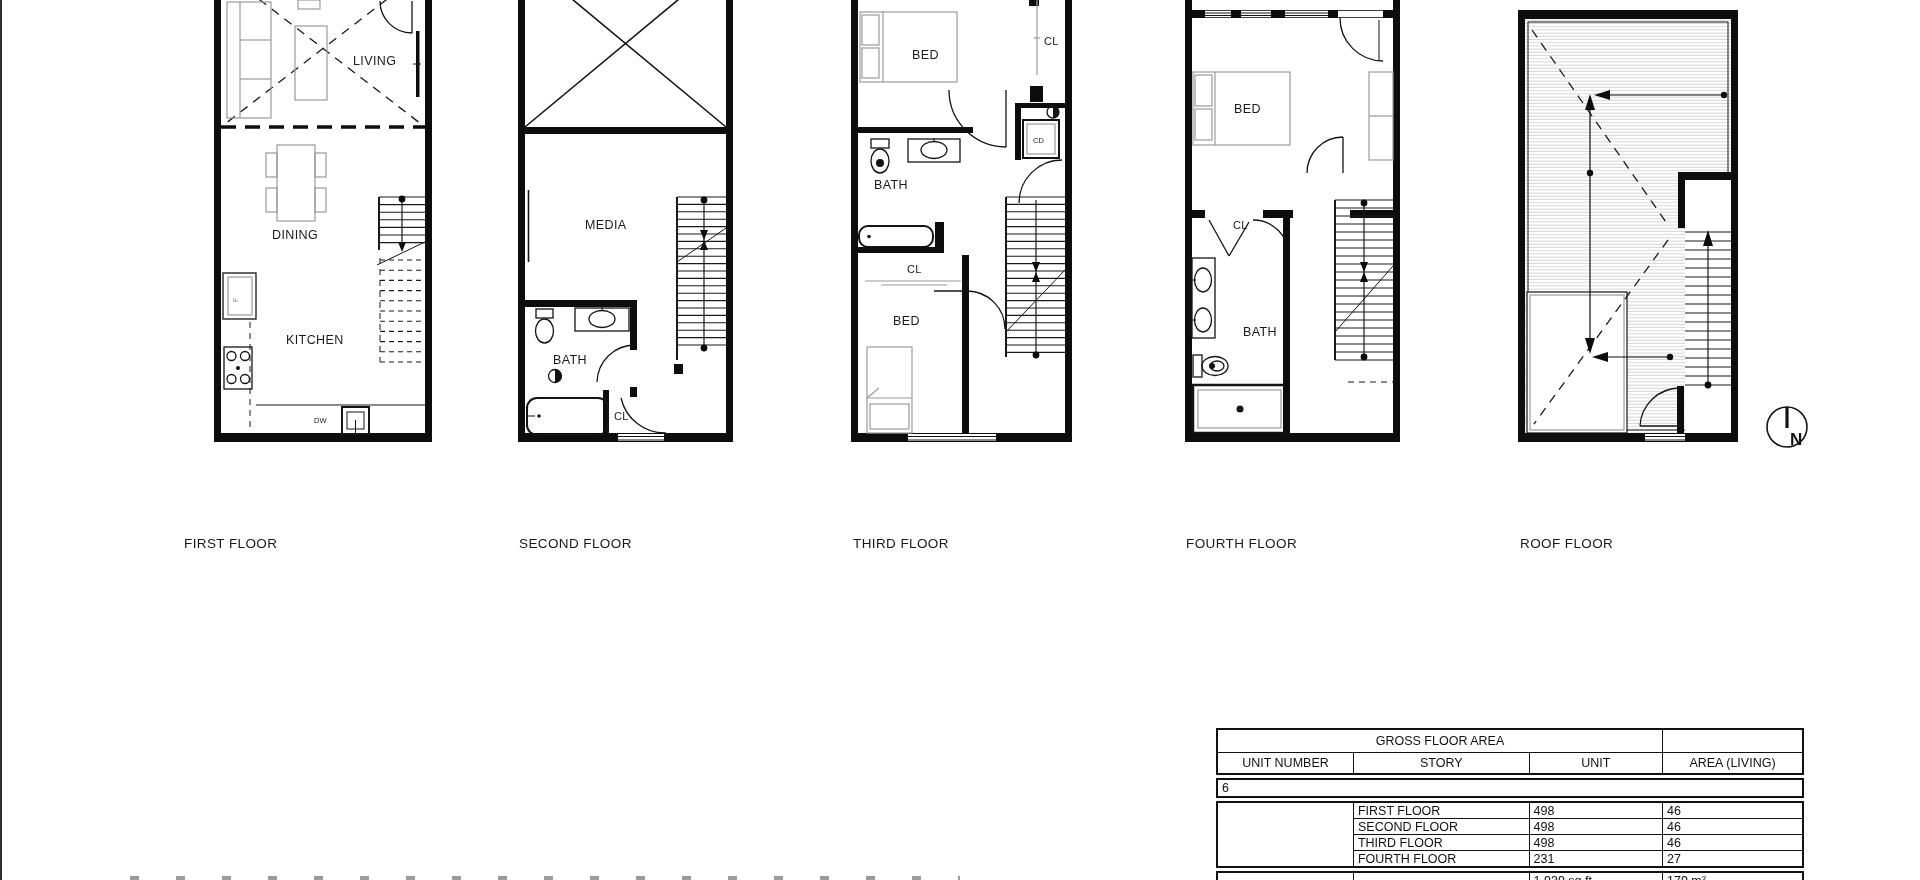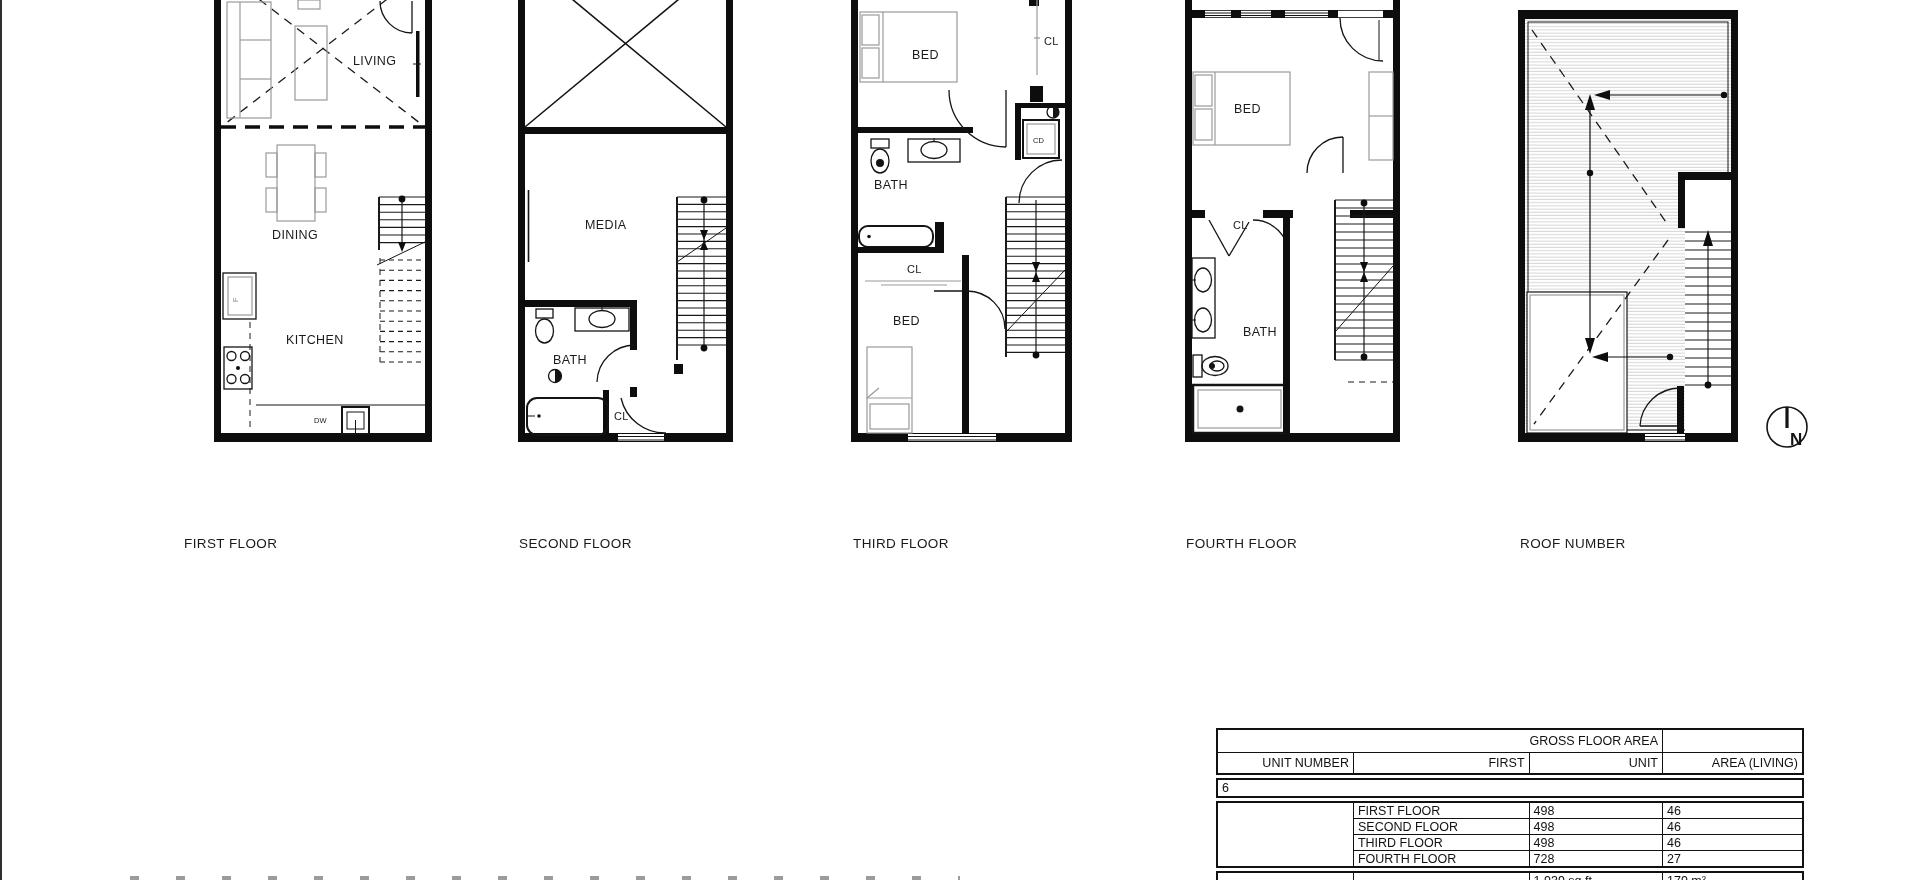--- a/index.html
+++ b/index.html
@@ -30,21 +30,21 @@
   .rm-g{font:7px "Liberation Sans",sans-serif;fill:#8a8a8a;}
   .floor-label{position:absolute;top:536px;font-size:13.5px;letter-spacing:.4px;color:#1a1a1a;white-space:nowrap;}
   
   .tblwrap{position:absolute;left:1216px;top:728px;width:588px;}
   .tblwrap table{border-collapse:collapse;table-layout:fixed;width:588px;background:#fff;}
   .tblwrap table{margin-top:3px;}
   .tblwrap table:first-child{margin-top:0;}
   .tblwrap td{border:1.5px solid #111;font:12.5px "Liberation Sans",sans-serif;color:#111;
               padding:1px 4px;height:13px;overflow:hidden;white-space:nowrap;}
   .tblwrap table{border:2px solid #111;}
-  .ctr{text-align:right;}
+  .ctr{text-align:center;}
   .h1 td{height:20px;vertical-align:middle;}
   .h2 td{height:18px;vertical-align:middle;}
   .rsix td{height:14px;}
   .drow td{height:12.5px;padding:0.5px 4px;}
   .trow td{height:22px;vertical-align:top;}
   
   .cut-caption{position:absolute;left:130px;top:876px;width:830px;height:4px;opacity:.55;
     background:repeating-linear-gradient(90deg,#4a4a4a 0 9px,transparent 9px 46px);}
   .compass{position:absolute;left:1764px;top:404px;}
 </style>
@@ -514,21 +514,21 @@
     <line class="fix" x1="122" y1="426" x2="162" y2="426"></line>
     <path class="fix" d="M122,426 A40,40 0 0 1 162,388"></path>
   </g>
 </svg>
 </div>
 
 <div class="floor-label" style="left:184px;">FIRST FLOOR</div>
 <div class="floor-label" style="left:519px;">SECOND FLOOR</div>
 <div class="floor-label" style="left:853px;">THIRD FLOOR</div>
 <div class="floor-label" style="left:1186px;">FOURTH FLOOR</div>
-<div class="floor-label" style="left:1520px;">ROOF NUMBER</div>
+<div class="floor-label" style="left:1520px;">ROOF FLOOR</div>
 
 <div class="compass">
   <svg width="46" height="46" viewBox="0 0 46 46">
     <circle cx="23" cy="23" r="20" fill="none" stroke="#141414" stroke-width="1.6"></circle>
     <rect x="21.4" y="3" width="3.2" height="21" fill="#141414"></rect>
     <text x="26" y="41" style="font:bold 17px 'Liberation Sans',sans-serif;fill:#141414">N</text>
   </svg>
 </div>
 
 <div class="tblwrap">
@@ -539,21 +539,21 @@
         <col style="width:133px">
         <col style="width:140px">
       </colgroup>
     <tbody>
         <tr class="h1">
       <td colspan="3" class="ctr">GROSS FLOOR AREA</td>
       <td></td>
     </tr>
     <tr class="h2">
       <td class="ctr">UNIT NUMBER</td>
-      <td class="ctr">FIRST</td>
+      <td class="ctr">STORY</td>
       <td class="ctr">UNIT</td>
       <td class="ctr">AREA (LIVING)</td>
     </tr>
   </tbody>
     </table>
   <table>
     <tbody>
         <tr class="rsix">
           <td>6</td>
         </tr>
@@ -578,21 +578,21 @@
       <td>498</td>
       <td>46</td>
     </tr>
     <tr class="drow">
       <td>THIRD FLOOR</td>
       <td>498</td>
       <td>46</td>
     </tr>
     <tr class="drow">
       <td>FOURTH FLOOR</td>
-      <td>728</td>
+      <td>231</td>
       <td>27</td>
     </tr>
   </tbody>
     </table>
   <table>
     <colgroup>
         <col style="width:136px">
         <col style="width:175px">
         <col style="width:133px">
         <col style="width:140px">

